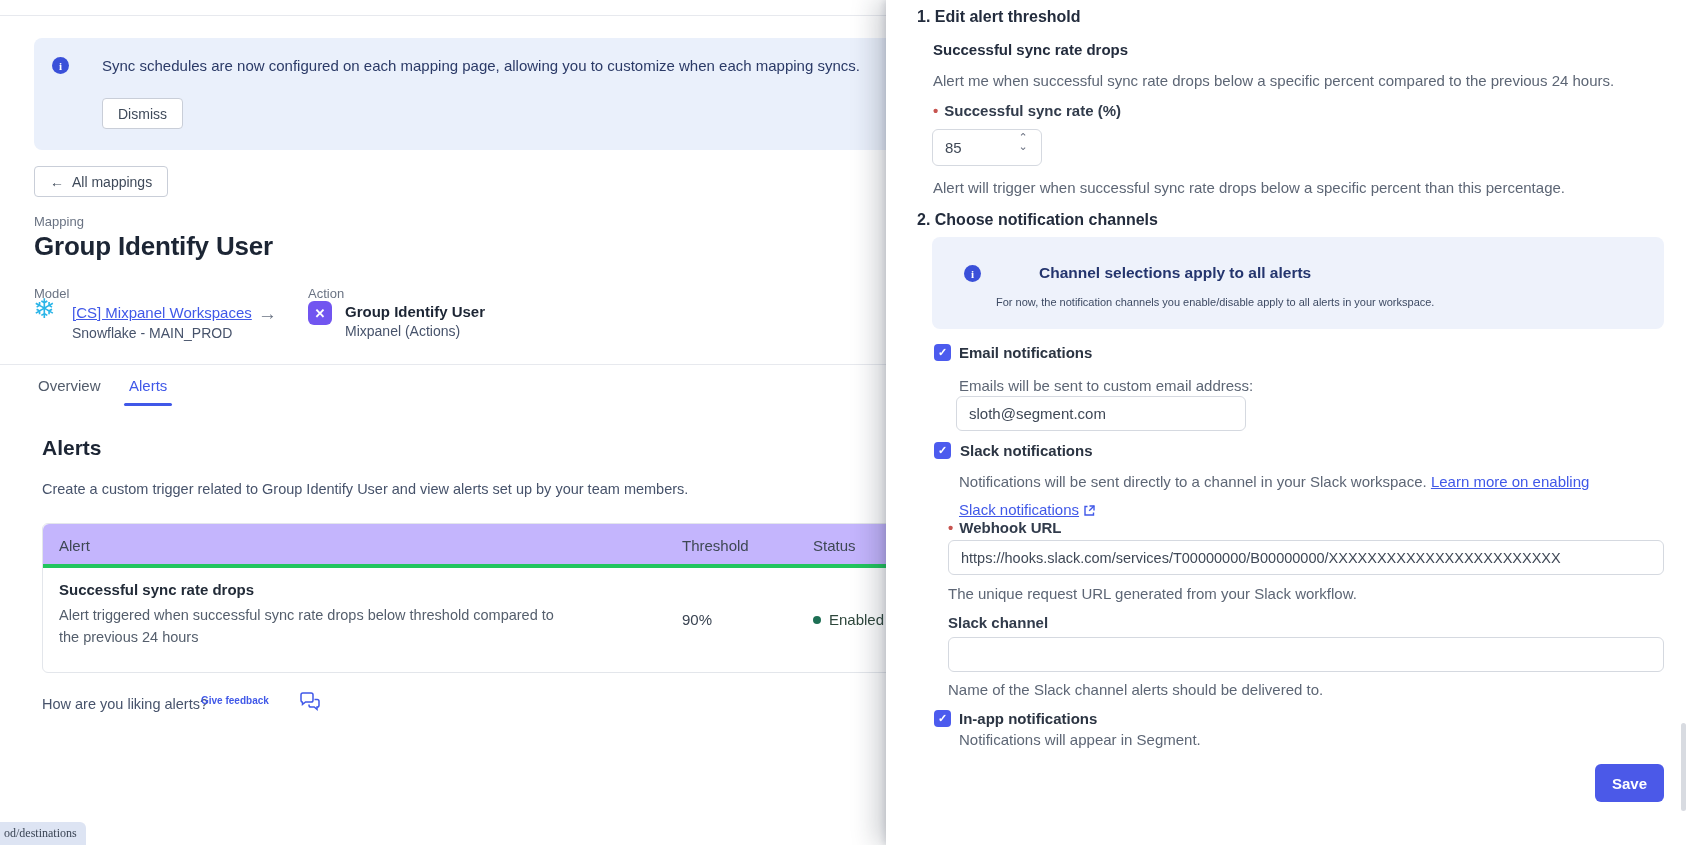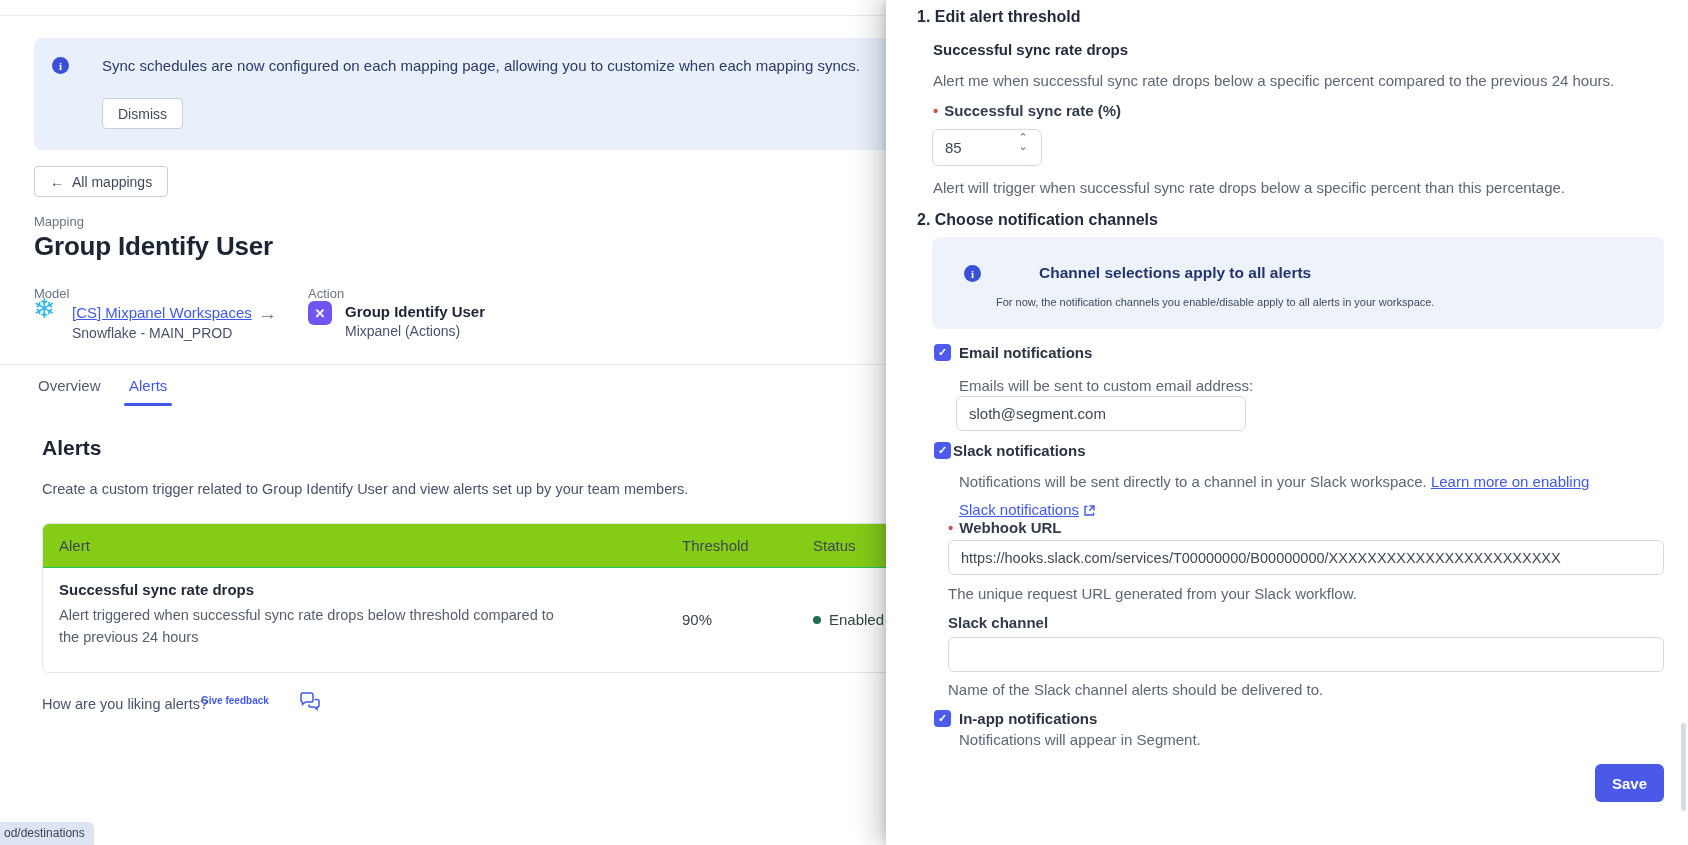--- a/index.html
+++ b/index.html
@@ -35,35 +35,35 @@
   #action-dest { left:345px; top:323px; font-size:14px; color:#47536B; }
   #divider { left:0; top:364px; width:1688px; height:1px; background:#E7E9EE; }
   .tab { font-size:15px; cursor:pointer; }
   #tab-overview { left:38px; top:377px; color:#525C6B; }
   #tab-alerts { left:129px; top:377px; color:#4058E8; font-weight:500; }
   #tab-underline { left:124px; top:403px; width:48px; height:3px; border-radius:2px; background:#4058E8; }
   #alerts-title { left:42px; top:436px; font-size:21px; font-weight:700; color:#1C2534; }
   #alerts-desc { left:42px; top:481px; font-size:14.5px; color:#47536B; }
 
   #alerts-table { left:42px; top:523px; width:1604px; height:150px; border:1px solid #E3E6EB; border-radius:6px; background:#fff; }
-  #table-header { position:absolute; left:0; top:0; width:100%; height:44px; background:#84cc16;
-    border-bottom:1px solid #22c55e; border-radius:6px 6px 0 0; }
+  #table-header { position:absolute; left:0; top:0; width:100%; height:44px; background:#c4b5fd;
+    border-bottom:4px solid #22c55e; border-radius:6px 6px 0 0; }
   .th { position:absolute; top:13px; font-size:15px; font-weight:500; color:#3E4854; }
   #th-alert { left:16px; } #th-threshold { left:639px; } #th-status { left:770px; }
   #row-title { left:16px; top:57px; font-size:15px; font-weight:600; color:#222B38; }
   #row-desc { left:16px; top:80px; width:505px; font-size:14.5px; line-height:22px; color:#545E6C; }
   #row-threshold { left:639px; top:87px; font-size:15px; color:#3A4452; }
   #row-status { left:770px; top:87px; font-size:15px; color:#2E473C; display:flex; align-items:center; gap:8px; }
   .status-dot { width:8px; height:8px; border-radius:50%; background:#1D6F54; }
 
   #feedback-q { left:42px; top:696px; font-size:14.5px; color:#47536B; }
   #feedback-link { left:201px; top:695px; font-size:10px; font-weight:600; color:#4058E8; cursor:pointer; }
   #feedback-icon { left:299px; top:692px; }
   #url-chip { left:0; top:822px; height:23px; padding:0 9px 0 4px; background:#DDE4F3;
-    border-radius:0 6px 0 0; font-size:12px; color:#3A4454; line-height:23px; }
+    border-radius:0 6px 0 0; font-size:12px; color:#3A4454; line-height:23px;font-family:Liberation Serif, serif; }
 
   
   #drawer { left:886px; top:0; width:802px; height:845px; background:#fff;
     box-shadow:-10px 0 24px rgba(28,37,55,.22), -2px 0 6px rgba(28,37,55,.12);padding-left:32px; }
   .d-h1 { position:absolute; left:31px; font-size:16px; font-weight:700; color:#232C3D; }
   .d-sub { position:absolute; font-size:15px; font-weight:600; color:#232C3D; }
   .d-cap { position:absolute; font-size:15px; color:#5D6675; }
   .d-label { position:absolute; font-size:15px; font-weight:600; color:#313B4B; }
   .req::before { content:"•"; color:#C75450; margin-right:6px; font-size:15px; }
   .tbox { position:absolute; border:1px solid #D5D9E0; border-radius:6px; background:#fff;
@@ -179,21 +179,21 @@
       <div id="callout-title">Channel selections apply to all alerts</div>
       <div id="callout-body">For now, the notification channels you enable/disable apply to all alerts in your workspace.</div>
     </div>
 
     <span class="checkbox" style="left:48px; top:344px">✓</span>
     <span class="cb-label" style="left:73px; top:344px">Email notifications</span>
     <div class="d-cap" style="left:73px; top:377px">Emails will be sent to custom email address:</div>
     <input id="email-input" class="tbox" value="sloth@segment.com" style="">
 
     <span class="checkbox" style="left:48px; top:442px">✓</span>
-    <span class="cb-label" style="left:67px; top:442px">Slack notifications</span>
+    <span class="cb-label" style="left:74px; top:442px">Slack notifications</span>
     <div id="slack-helper" class="abs">
       <span>Notifications will be sent directly to a channel in your Slack workspace.</span>
       <a>Learn more on enabling Slack notifications</a><span class="ext-ico"><svg width="13" height="13" viewBox="0 0 13 13" fill="none">
             <path d="M4.5 2.5 H2 V11 H10.5 V8.5" stroke="#4058E8" stroke-width="1.4"></path>
             <path d="M6.5 2 H11 V6.5" stroke="#4058E8" stroke-width="1.4"></path>
             <path d="M11 2 L6.2 6.8" stroke="#4058E8" stroke-width="1.4"></path>
           </svg></span>
     </div>
 
     <div class="d-label req" style="left:62px; top:519px">Webhook URL</div>

